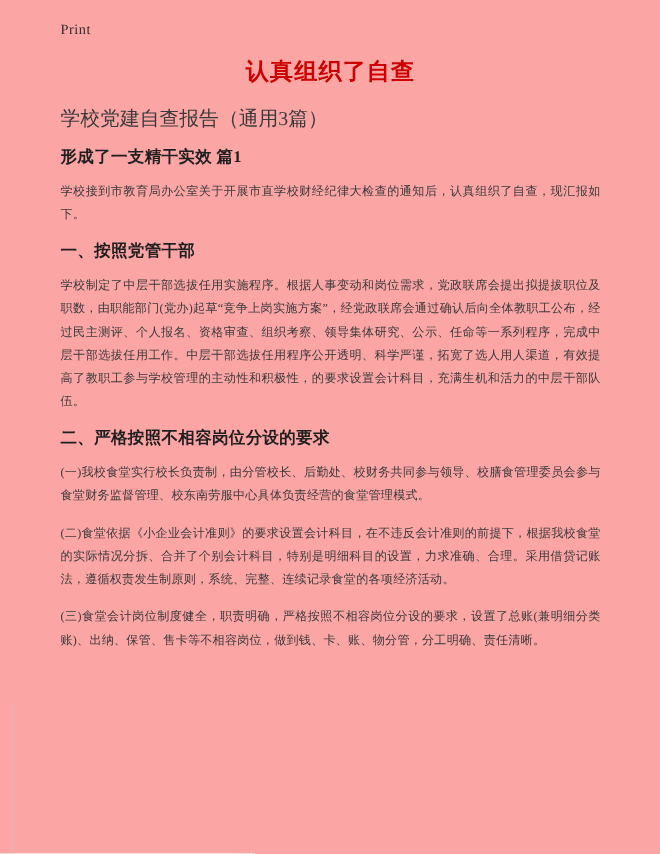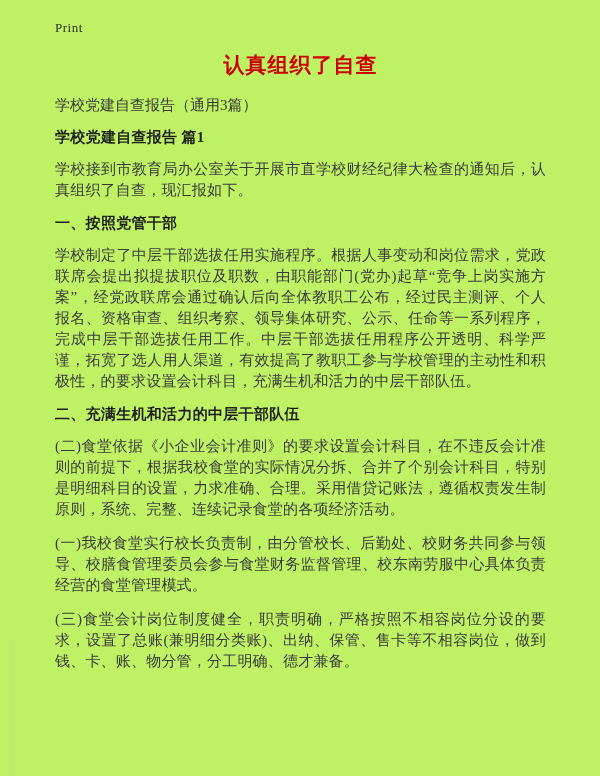--- a/index.html
+++ b/index.html
@@ -11,55 +11,55 @@
     width: 600px;
     height: 776px;
     overflow: hidden;
     position: relative;
     font-family: "Liberation Serif", "DejaVu Serif", serif;
   }
   .page {
     position: relative;
     width: 600px;
     height: 776px;
-    background: #bef264;
+    background: #fca5a5;
     box-sizing: border-box;
     padding: 18px 54px 20px 55px;
   }
   .print-label {
     font-size: 13px;
     color: #2e2e2e;
     letter-spacing: 0.5px;
     cursor: pointer;
     display: inline-block;
   }
   .doc-title {
     margin: 15px 0 17px 0;
     text-align: center;
     font-size: 21px;
     font-weight: bold;
     letter-spacing: 1px;
   }
   .subtitle {
-    font-size: 15px;
+    font-size: 18px;
     color: #3a3a3a;
     margin: 0 0 4px 0;
   }
   .content {
     color: #3a3a3a;
   }
   .sec-heading {
     font-size: 15px;
     font-weight: bold;
     color: #1f1f1f;
     margin: 13px 0 12px 0;
     letter-spacing: 0.3px;
   }
   .sec-paragraph {
-    font-size: 15px;
+    font-size: 11px;
     line-height: 21px;
     margin: 12px 0 13px 0;
     text-align: justify;
     text-justify: inter-ideograph;
     letter-spacing: 0.2px;
   }
   .scan-edge-left {
     position: absolute;
     left: 11px;
     top: 640px;
@@ -73,24 +73,24 @@
 <body>
 
 <div class="page">
   <div class="print-label">Print</div>
 
   <h1 class="doc-title" style="color: rgb(204, 0, 0);">认真组织了自查</h1>
 
   <div class="subtitle">学校党建自查报告（通用3篇）</div>
 
   <div class="content" id="content" style="color: rgb(58, 58, 58);">
-      <div class="sec-heading">学校党建自查报告 篇1</div>
+      <div class="sec-heading">形成了一支精干实效 篇1</div>
       <div class="sec-paragraph">学校接到市教育局办公室关于开展市直学校财经纪律大检查的通知后，认真组织了自查，现汇报如下。</div>
       <div class="sec-heading">一、按照党管干部</div>
       <div class="sec-paragraph">学校制定了中层干部选拔任用实施程序。根据人事变动和岗位需求，党政联席会提出拟提拔职位及职数，由职能部门(党办)起草“竞争上岗实施方案”，经党政联席会通过确认后向全体教职工公布，经过民主测评、个人报名、资格审查、组织考察、领导集体研究、公示、任命等一系列程序，完成中层干部选拔任用工作。中层干部选拔任用程序公开透明、科学严谨，拓宽了选人用人渠道，有效提高了教职工参与学校管理的主动性和积极性，的要求设置会计科目，充满生机和活力的中层干部队伍。</div>
-      <div class="sec-heading">二、充满生机和活力的中层干部队伍</div>
+      <div class="sec-heading">二、严格按照不相容岗位分设的要求</div>
+      <div class="sec-paragraph">(一)我校食堂实行校长负责制，由分管校长、后勤处、校财务共同参与领导、校膳食管理委员会参与食堂财务监督管理、校东南劳服中心具体负责经营的食堂管理模式。</div>
       <div class="sec-paragraph">(二)食堂依据《小企业会计准则》的要求设置会计科目，在不违反会计准则的前提下，根据我校食堂的实际情况分拆、合并了个别会计科目，特别是明细科目的设置，力求准确、合理。采用借贷记账法，遵循权责发生制原则，系统、完整、连续记录食堂的各项经济活动。</div>
-      <div class="sec-paragraph">(一)我校食堂实行校长负责制，由分管校长、后勤处、校财务共同参与领导、校膳食管理委员会参与食堂财务监督管理、校东南劳服中心具体负责经营的食堂管理模式。</div>
-      <div class="sec-paragraph">(三)食堂会计岗位制度健全，职责明确，严格按照不相容岗位分设的要求，设置了总账(兼明细分类账)、出纳、保管、售卡等不相容岗位，做到钱、卡、账、物分管，分工明确、德才兼备。</div>
+      <div class="sec-paragraph">(三)食堂会计岗位制度健全，职责明确，严格按照不相容岗位分设的要求，设置了总账(兼明细分类账)、出纳、保管、售卡等不相容岗位，做到钱、卡、账、物分管，分工明确、责任清晰。</div>
     </div>
 
   <div class="scan-edge-left"></div>
 </div>
 
 </body></html>

